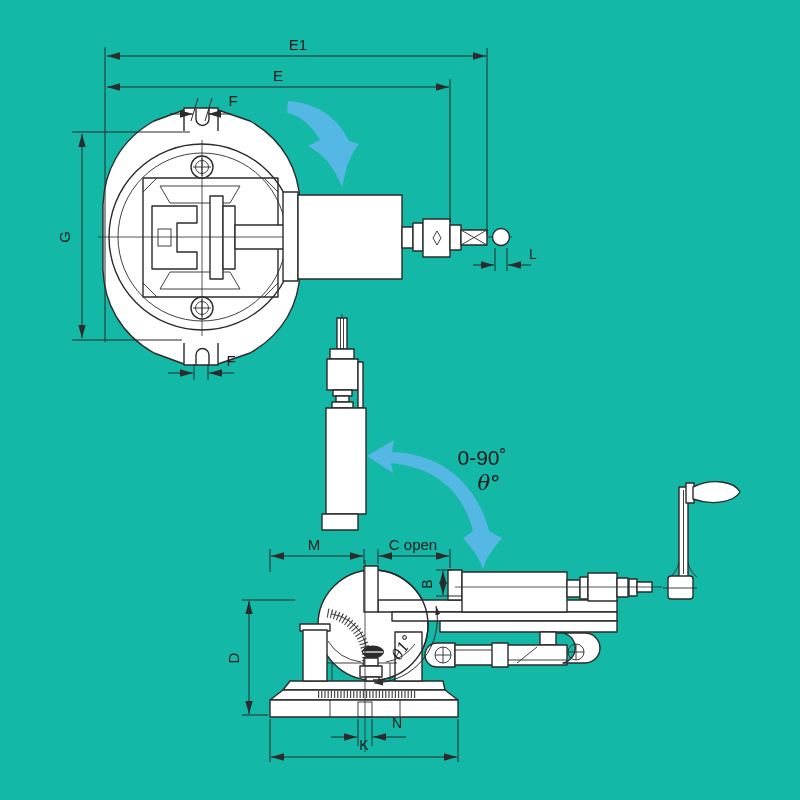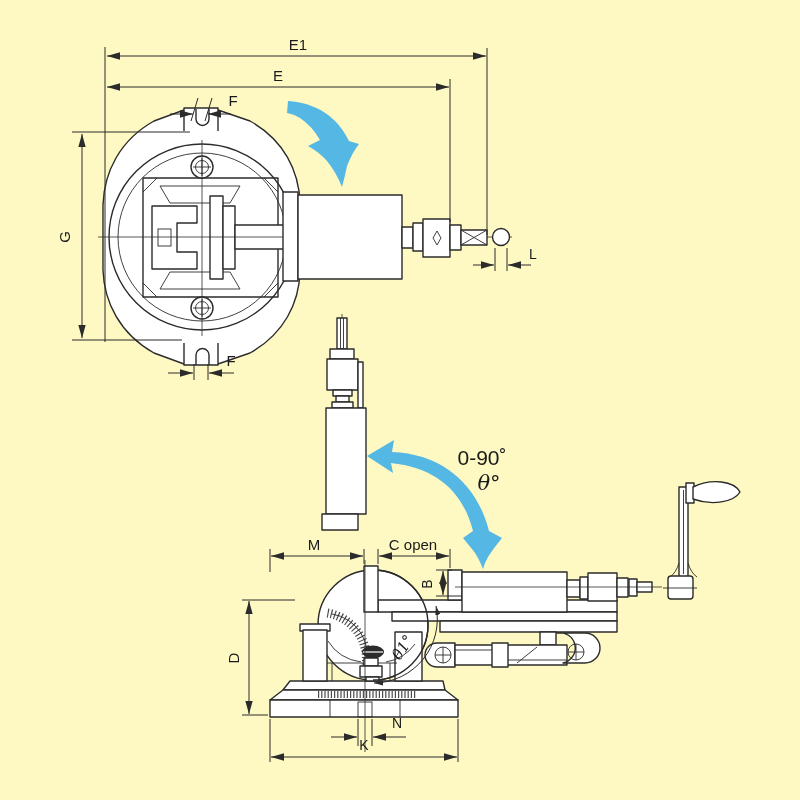--- a/index.html
+++ b/index.html
@@ -1,16 +1,16 @@
 <!DOCTYPE html>
 <html><head>
 <meta charset="utf-8">
 <style>
   html,body{margin:0;padding:0;background:#ffffff}
-  .canvas{width:800px;height:800px;position:relative;background:#fef9c3;
+  .canvas{width:800px;height:800px;position:relative;background:#14b8a6;
           font-family:"Liberation Sans",sans-serif;overflow:hidden}
   svg{display:block}
   .s  {stroke:#2b2b2b;stroke-width:1.4;fill:none;stroke-linejoin:round}
   .sf {stroke:#2b2b2b;stroke-width:1.4;fill:#ffffff;stroke-linejoin:round}
   .t  {stroke:#2b2b2b;stroke-width:0.9;fill:none}
   .cl {stroke:#2b2b2b;stroke-width:0.8;fill:none}
   .dim{stroke:#2b2b2b;stroke-width:1;fill:none}
   .tick{stroke:#4a4a4a;fill:none}
   .lbl{font-family:"Liberation Sans",sans-serif;font-size:15px;fill:#1a1a1a}
   .lbl-s{font-size:14px}

